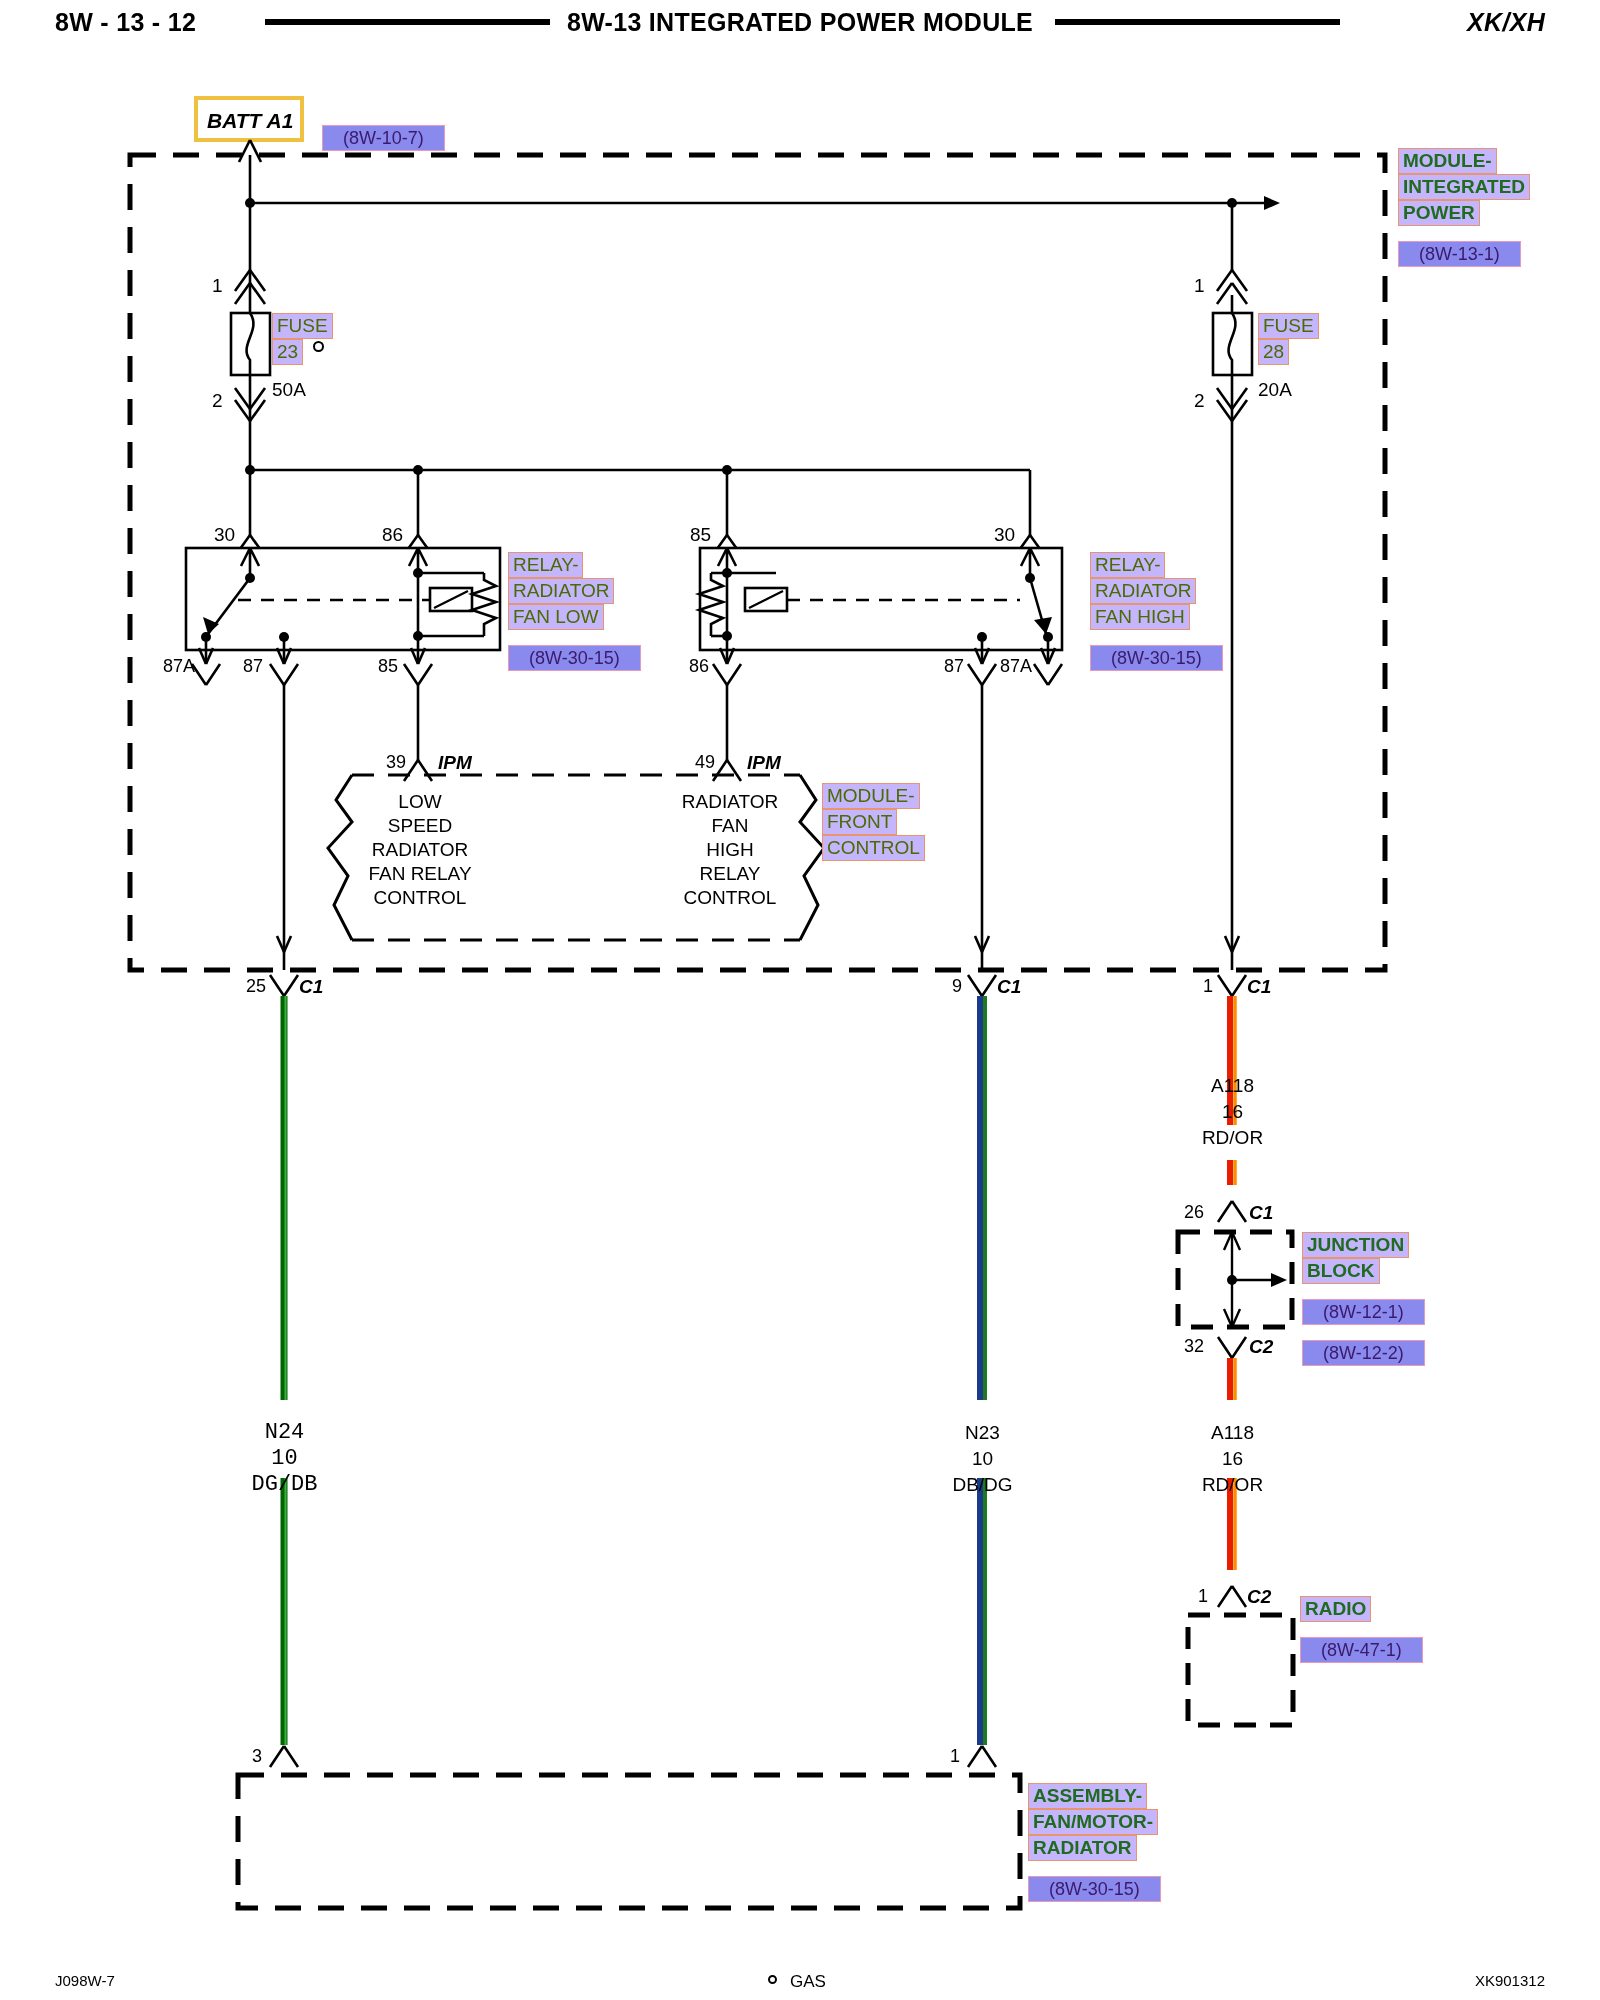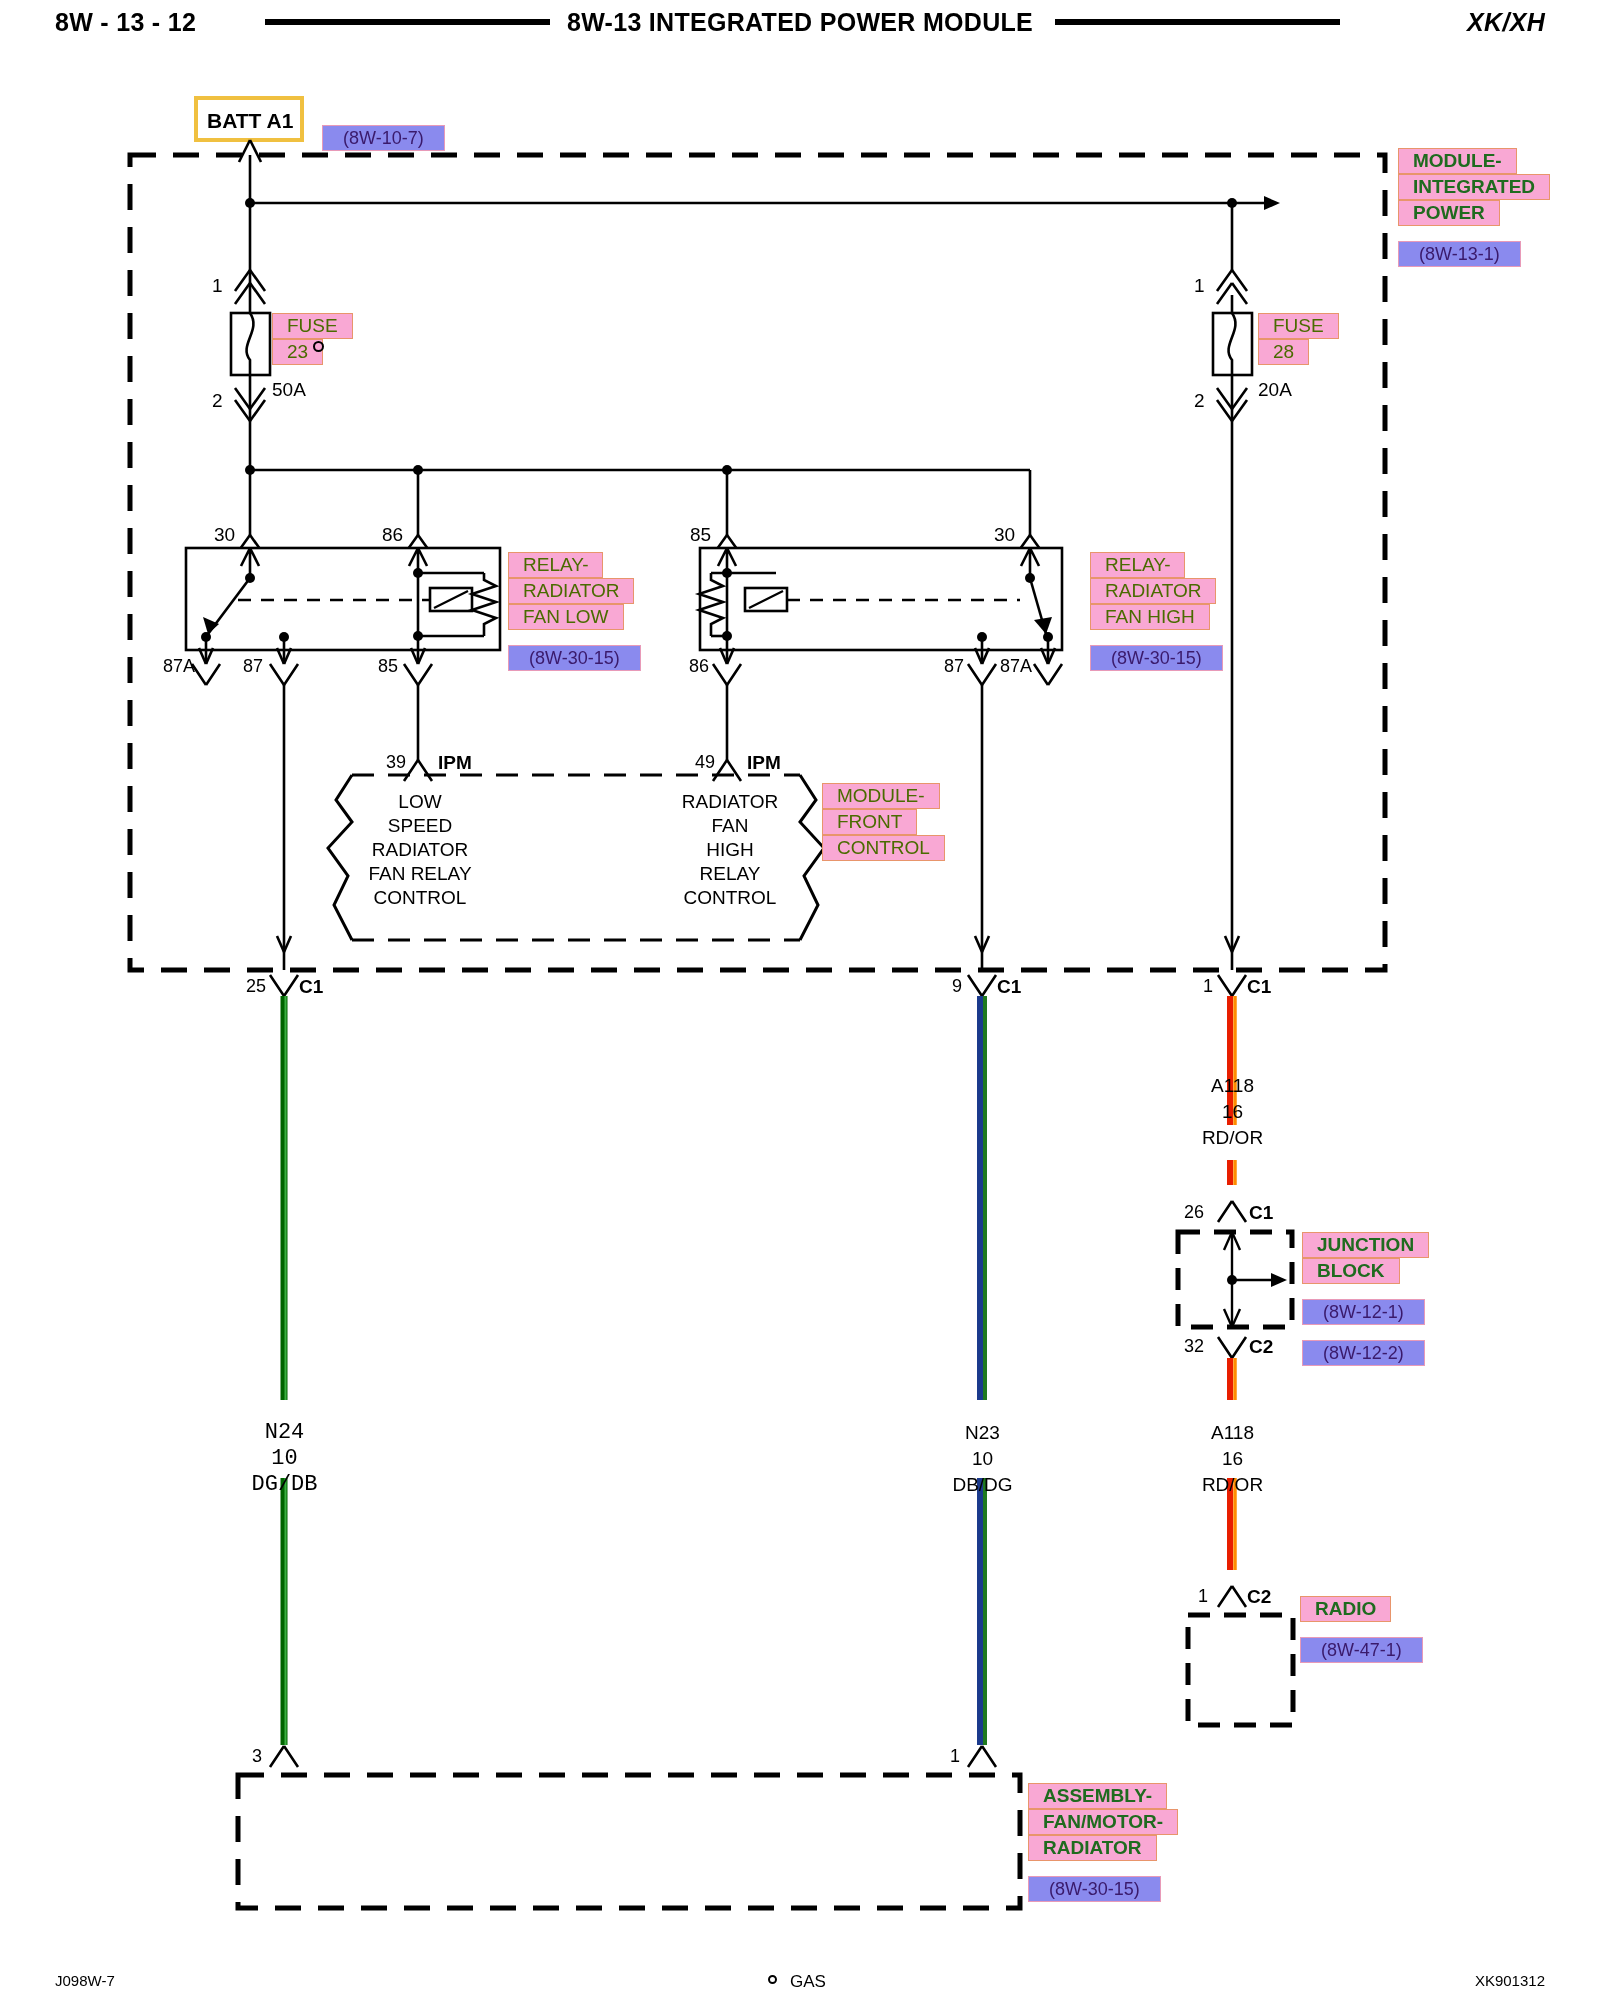--- a/index.html
+++ b/index.html
@@ -12,27 +12,27 @@
   #hdr-title{left:0;top:8px;width:1600px;text-align:center;}
   #hdr-right{right:55px;top:8px;font-style:italic;}
   .ftr{position:absolute;font-size:15px;}
   #ftr-left{left:55px;top:1972px;}
   #ftr-right{right:55px;top:1972px;}
   #gas-lbl{position:absolute;left:790px;top:1972px;font-size:17px;}
   #gas-dot{position:absolute;left:768px;top:1975px;width:9px;height:9px;
            border:2.5px solid #000;border-radius:50%;box-sizing:border-box;}
   
   .lbl{position:absolute;line-height:24px;font-size:19px;}
-  .greenbox{background:#f9a8d4;color:#4a6b00;border:1px solid #e8956b;
-            padding:0 14px;display:inline-block;}
+  .greenbox{background:#c4b5fd;color:#4a6b00;border:1px solid #e8956b;
+            padding:0 4px;display:inline-block;}
   .greenbox.dk{color:#1f6b1f;font-weight:bold;}
   .refbox{background:#8a8aee;color:#3a1a6b;border:1px solid #e89ab8;
           padding:0 20px;display:inline-block;font-size:18px;margin-top:15px;}
   .plainlbl{position:absolute;font-size:19px;}
-  .bolds{font-weight:bold;}
+  .bolds{font-weight:bold;font-style:italic;}
 </style>
 </head>
 <body>
 
 <div id="sheet">
 
   <div class="hdr" id="hdr-left">8W - 13 - 12</div>
   <div class="hdr" id="hdr-title">8W-13 INTEGRATED POWER MODULE</div>
   <div class="hdr" id="hdr-right">XK/XH</div>
 

